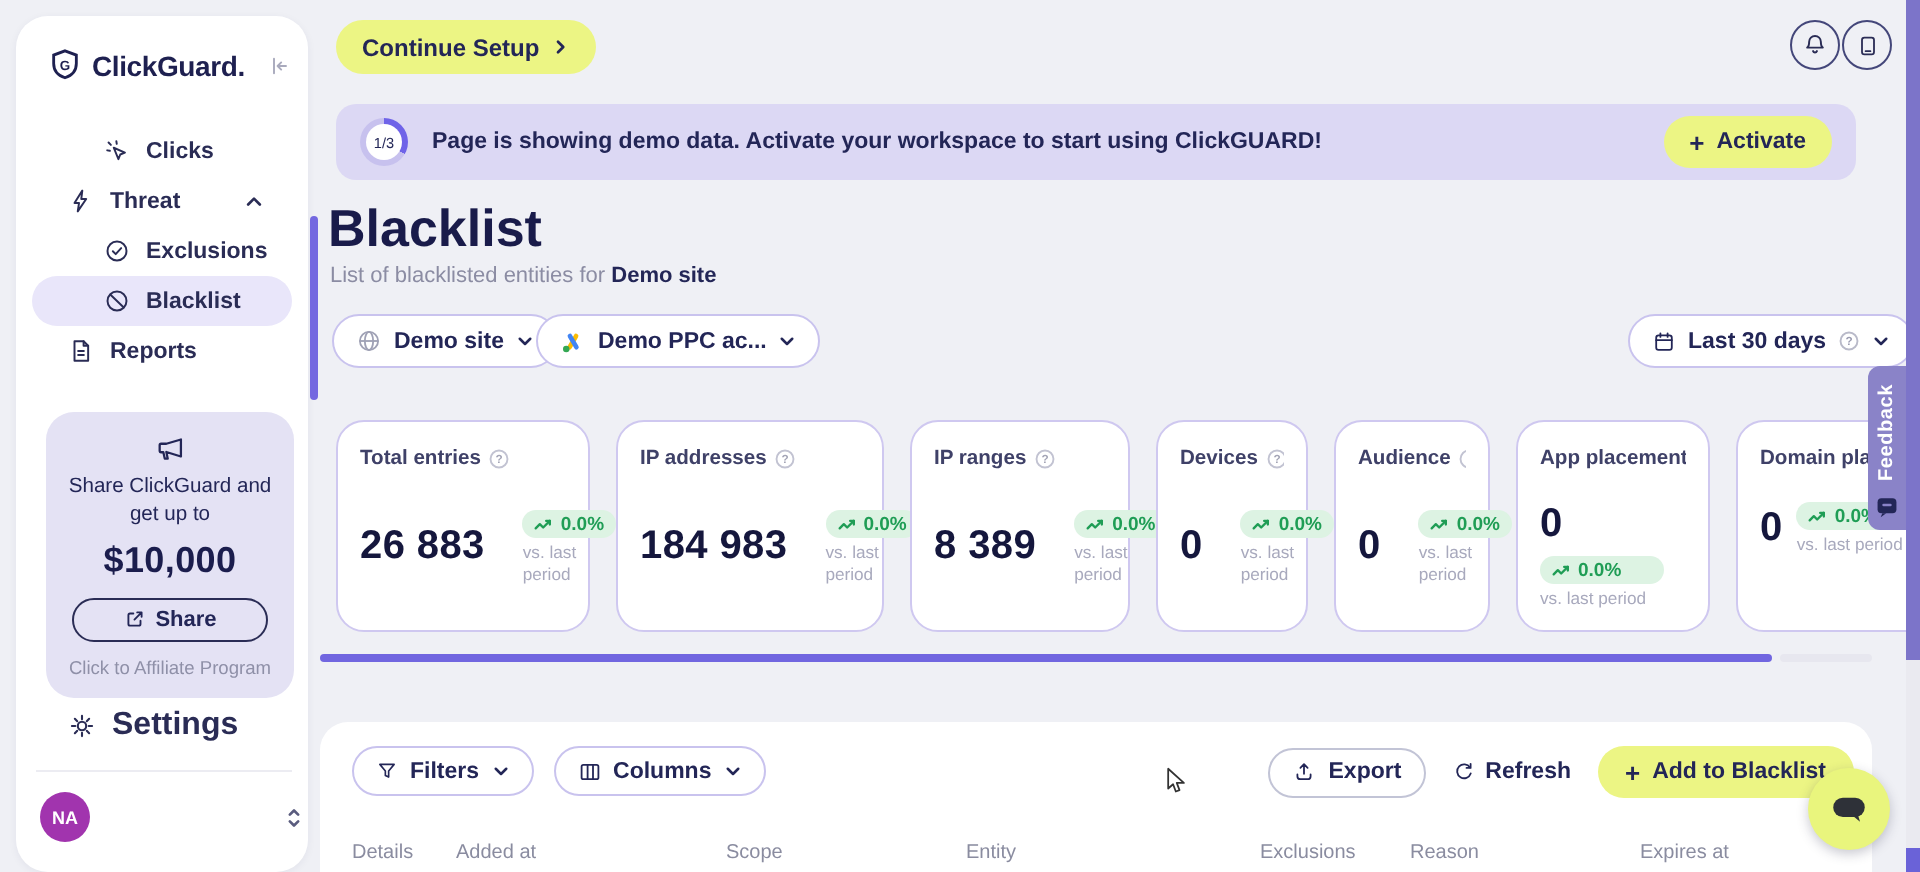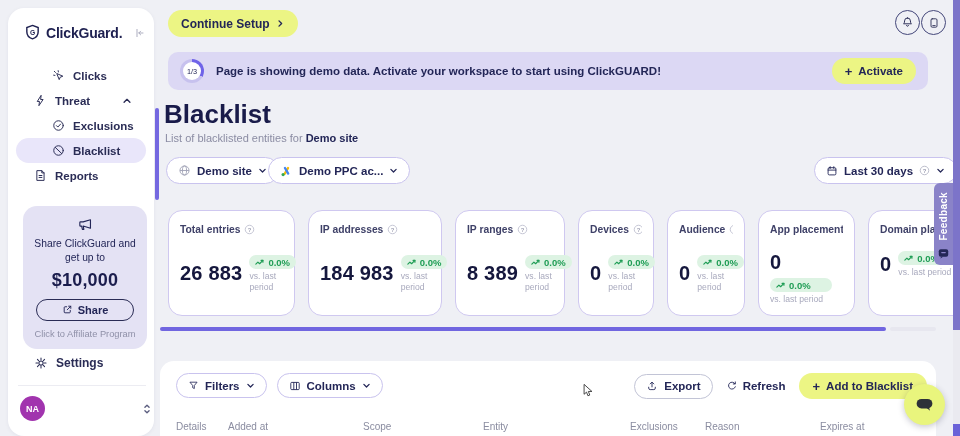--- a/index.html
+++ b/index.html
@@ -73,21 +73,21 @@
                   font-weight:700; color:#232657; cursor:pointer; }
   .sel-site { position:absolute; left:166px; top:157px; }
   .sel-ppc { position:absolute; left:268px; top:157px; }
   .sel-date { position:absolute; left:814px; top:157px; }
 
   
   .cards { position:absolute; left:168px; top:210px; display:flex; gap:13px; }
   .card { background:#fff; border:1.4px solid #cfc8f0; border-radius:14px; height:106px;
           padding:13px 11px 0; flex:none; }
   .card-label { display:flex; align-items:center; gap:4px; font-size:10.3px; font-weight:600; color:#3f4168; white-space:nowrap; overflow:hidden; }
-  .card-body { display:flex; align-items:center; gap:7px; margin-top:20px; }
+  .card-body { display:flex; align-items:center; gap:19px; margin-top:20px; }
   .card-value { font-size:20px; font-weight:800; color:#15173d; letter-spacing:.2px; white-space:nowrap; }
   .card-side { display:flex; flex-direction:column; gap:2px; }
   .badge-green { display:inline-flex; align-items:center; gap:3px; background:#ddf3e3; color:#1f9d55;
                  border-radius:9px; padding:1.5px 6px; font-size:9.5px; font-weight:700; white-space:nowrap; }
   .vs-label { font-size:8.6px; color:#a8a9bd; line-height:1.25; width:42px; }
 
   
   .hscroll-thumb { position:absolute; left:160px; top:327px; width:726px; height:4px; background:#7166e0; border-radius:2px; }
   .hscroll-track { position:absolute; left:890px; top:327px; width:46px; height:4px; background:#e7e7ef; border-radius:2px; }
 
@@ -205,21 +205,21 @@
             <path d="M8.5 5H5.5A1.5 1.5 0 0 0 4 6.5v8A1.5 1.5 0 0 0 5.5 16h8a1.5 1.5 0 0 0 1.5-1.5v-3"></path>
             <path d="M12 4h4v4M16 4l-6.5 6.5"></path>
           </svg>
         </span>
         <span>Share</span>
       </button>
       <div class="share-caption">Click to Affiliate Program</div>
     </div>
 
     <div class="settings-row">
-      <div class="nav-row indent-1" style="font-size:12px;">
+      <div class="nav-row indent-1" style="font-size:16px;">
         <span>
           <svg width="14" height="14" viewBox="0 0 20 20" fill="none" stroke="#2a2c55" stroke-width="1.5" stroke-linecap="round">
             <circle cx="10" cy="10" r="3"></circle>
             <path d="M10 2.8v2.4M10 14.8v2.4M2.8 10h2.4M14.8 10h2.4M4.9 4.9l1.7 1.7M13.4 13.4l1.7 1.7M15.1 4.9l-1.7 1.7M6.6 13.4l-1.7 1.7"></path>
           </svg>
         </span>
         <span>Settings</span>
       </div>
     </div>
     <div class="sidebar-divider"></div>

